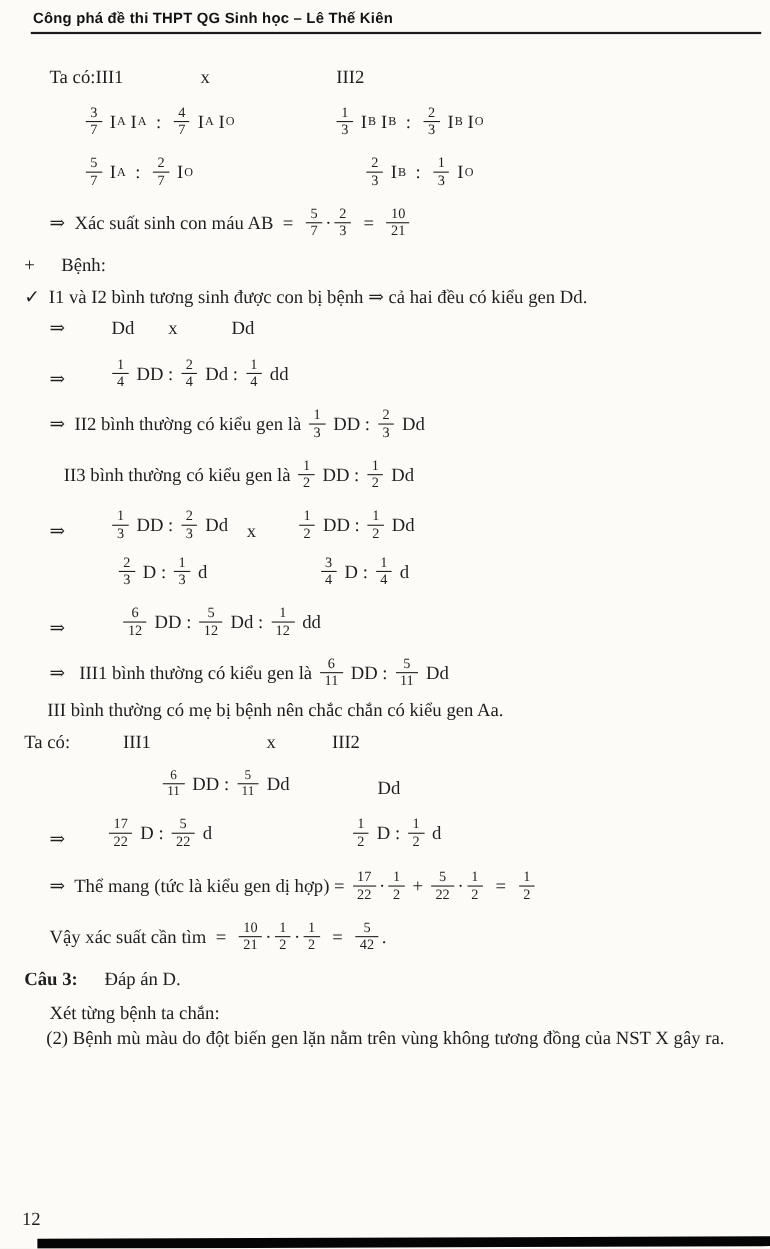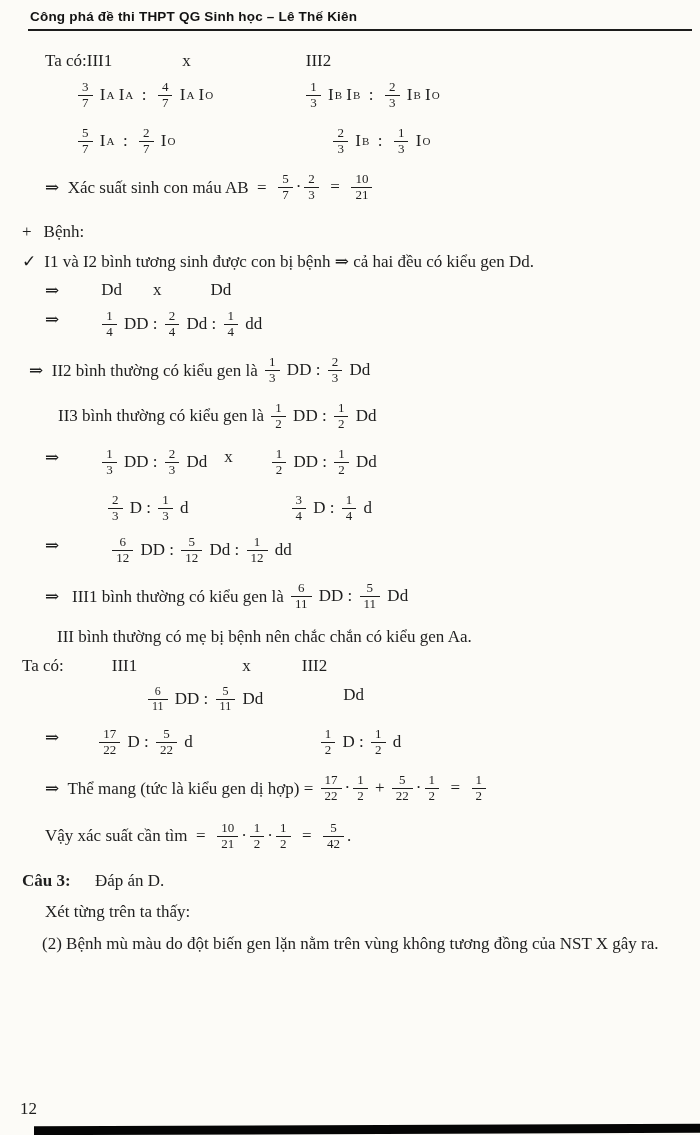--- a/index.html
+++ b/index.html
@@ -3,21 +3,21 @@
 <meta charset="utf-8">
 <style>
   *{margin:0;padding:0;box-sizing:border-box}
   html,body{width:700px;height:1135px}
   body{background:#e9e8e3;font-family:"Liberation Serif","DejaVu Serif",serif}
   .page{position:relative;width:700px;height:1135px;background:#fcfbf7;color:#1e1e1e;overflow:hidden}
   .hdr{padding:9px 5px 0 30px}
   .hdr-title{font-family:"Liberation Sans","DejaVu Sans",sans-serif;font-weight:bold;font-size:13.5px;color:#121212;letter-spacing:.2px}
   .hdr-rule{height:2px;background:#1c1c1c;margin:5px 8px 0 28px}
   .doc{padding:20px 38px 0 22px;font-size:17px}
-  .line{display:flex;align-items:flex-start}
+  .line{display:flex;align-items:flex-end}
   .t{min-height:29px}
   .f{min-height:46px}
   .tok{display:inline-flex;align-items:center;white-space:pre}
   .frac{display:inline-flex;flex-direction:column;align-items:center;font-size:13px;line-height:1.15;margin:0 3px}
   .frac .num{padding:0 4px}
   .frac .den{border-top:1px solid #1e1e1e;padding:0 4px}
   .sm .frac{font-size:12px}
   sup{font-size:11px;line-height:0;vertical-align:super;margin-left:1px}
   .bold{font-weight:bold}
   .para{margin-left:20px;width:622px;text-align:justify;line-height:1.55}
@@ -51,42 +51,42 @@
       <span class="tok" style="margin-left:53px"><span class="frac"><span class="num">5</span><span class="den">7</span></span> I<sup>A</sup>  :  <span class="frac"><span class="num">2</span><span class="den">7</span></span> I<sup>O</sup></span>
       <span class="tok" style="margin-left:155px"><span class="frac"><span class="num">2</span><span class="den">3</span></span> I<sup>B</sup>  :  <span class="frac"><span class="num">1</span><span class="den">3</span></span> I<sup>O</sup></span>
     </div>
 
     <div class="line f">
       <span class="tok" style="margin-left:23px">⇒  Xác suất sinh con máu AB  =  <span class="frac"><span class="num">5</span><span class="den">7</span></span>·<span class="frac"><span class="num">2</span><span class="den">3</span></span>  =  <span class="frac"><span class="num">10</span><span class="den">21</span></span></span>
     </div>
 
     <div class="line t" style="margin-top:4px">
       <span class="tok">+</span>
-      <span class="tok" style="margin-left:12px">Bệnh:</span>
+      <span class="tok" style="margin-left:24px">Bệnh:</span>
     </div>
 
     <div class="line t">
       <span class="tok">✓</span>
       <span class="tok" style="margin-left:8px">I1 và I2 bình tương sinh được con bị bệnh ⇒ cả hai đều có kiểu gen Dd.</span>
     </div>
 
     <div class="line t">
       <span class="tok" style="margin-left:23px">⇒</span>
       <span class="tok" style="margin-left:42px">Dd</span>
       <span class="tok" style="margin-left:31px">x</span>
       <span class="tok" style="margin-left:49px">Dd</span>
     </div>
 
     <div class="line f">
       <span class="tok" style="margin-left:23px">⇒</span>
       <span class="tok" style="margin-left:40px"><span class="frac"><span class="num">1</span><span class="den">4</span></span> DD : <span class="frac"><span class="num">2</span><span class="den">4</span></span> Dd : <span class="frac"><span class="num">1</span><span class="den">4</span></span> dd</span>
     </div>
 
     <div class="line f">
-      <span class="tok" style="margin-left:7px">⇒  II2 bình thường có kiểu gen là <span class="frac"><span class="num">1</span><span class="den">3</span></span> DD : <span class="frac"><span class="num">2</span><span class="den">3</span></span> Dd</span>
+      <span class="tok" style="margin-left:23px">⇒  II2 bình thường có kiểu gen là <span class="frac"><span class="num">1</span><span class="den">3</span></span> DD : <span class="frac"><span class="num">2</span><span class="den">3</span></span> Dd</span>
     </div>
 
     <div class="line f">
       <span class="tok" style="margin-left:36px">II3 bình thường có kiểu gen là <span class="frac"><span class="num">1</span><span class="den">2</span></span> DD : <span class="frac"><span class="num">1</span><span class="den">2</span></span> Dd</span>
     </div>
 
     <div class="line f">
       <span class="tok" style="margin-left:23px">⇒</span>
       <span class="tok" style="margin-left:40px"><span class="frac"><span class="num">1</span><span class="den">3</span></span> DD : <span class="frac"><span class="num">2</span><span class="den">3</span></span> Dd</span>
       <span class="tok" style="margin-left:17px">x</span>
@@ -101,21 +101,21 @@
     <div class="line f">
       <span class="tok" style="margin-left:23px">⇒</span>
       <span class="tok" style="margin-left:50px"><span class="frac"><span class="num">6</span><span class="den">12</span></span> DD : <span class="frac"><span class="num">5</span><span class="den">12</span></span> Dd : <span class="frac"><span class="num">1</span><span class="den">12</span></span> dd</span>
     </div>
 
     <div class="line f">
       <span class="tok" style="margin-left:23px">⇒   III1 bình thường có kiểu gen là <span class="frac"><span class="num">6</span><span class="den">11</span></span> DD : <span class="frac"><span class="num">5</span><span class="den">11</span></span> Dd</span>
     </div>
 
     <div class="line t">
-      <span class="tok" style="margin-left:35px">III bình thường có mẹ bị bệnh nên chắc chắn có kiểu gen Aa.</span>
+      <span class="tok" style="margin-left:21px">III bình thường có mẹ bị bệnh nên chắc chắn có kiểu gen Aa.</span>
     </div>
 
     <div class="line t">
       <span class="tok" style="">Ta có:</span>
       <span class="tok" style="margin-left:48px">III1</span>
       <span class="tok" style="margin-left:105px">x</span>
       <span class="tok" style="margin-left:51px">III2</span>
     </div>
 
     <div class="line f sm" style="min-height:42px">
@@ -137,21 +137,21 @@
       <span class="tok" style="margin-left:23px">Vậy xác suất cần tìm  =  <span class="frac"><span class="num">10</span><span class="den">21</span></span>·<span class="frac"><span class="num">1</span><span class="den">2</span></span>·<span class="frac"><span class="num">1</span><span class="den">2</span></span>  =  <span class="frac"><span class="num">5</span><span class="den">42</span></span>.</span>
     </div>
 
     <div class="line t" style="margin-top:4px">
       <span class="tok bold">Câu 3:</span>
       <span class="tok" style="margin-left:20px"> Đáp án D.</span>
     </div>
 
 
     <div class="line t" style="margin-top:2px">
-      <span class="tok" style="margin-left:23px">Xét từng trên ta thấy:</span>
+      <span class="tok" style="margin-left:23px">Xét từng bệnh ta chắn:</span>
     </div>
 
     <p class="para">(2) Bệnh mù màu do đột biến gen lặn nằm trên vùng không tương đồng của NST X gây ra.</p>
 
   </main>
 
   <div class="pagenum">12</div>
   <div class="botbar"></div>
 
 </div>

